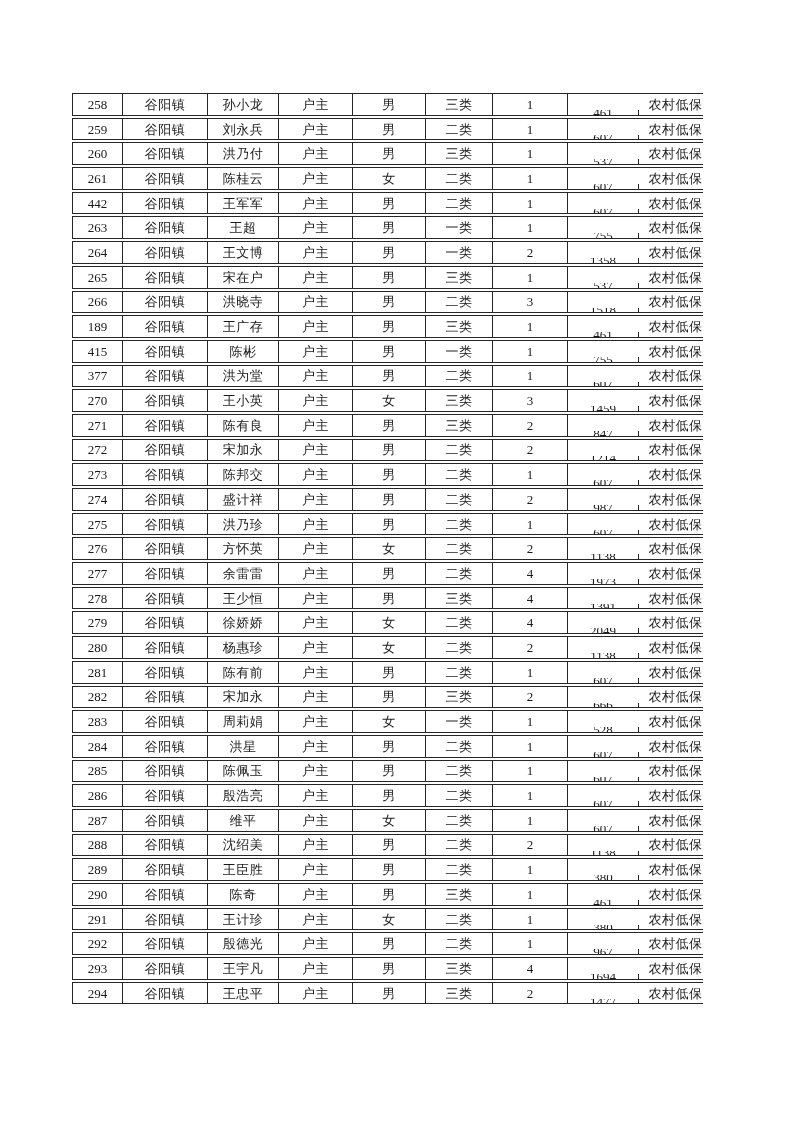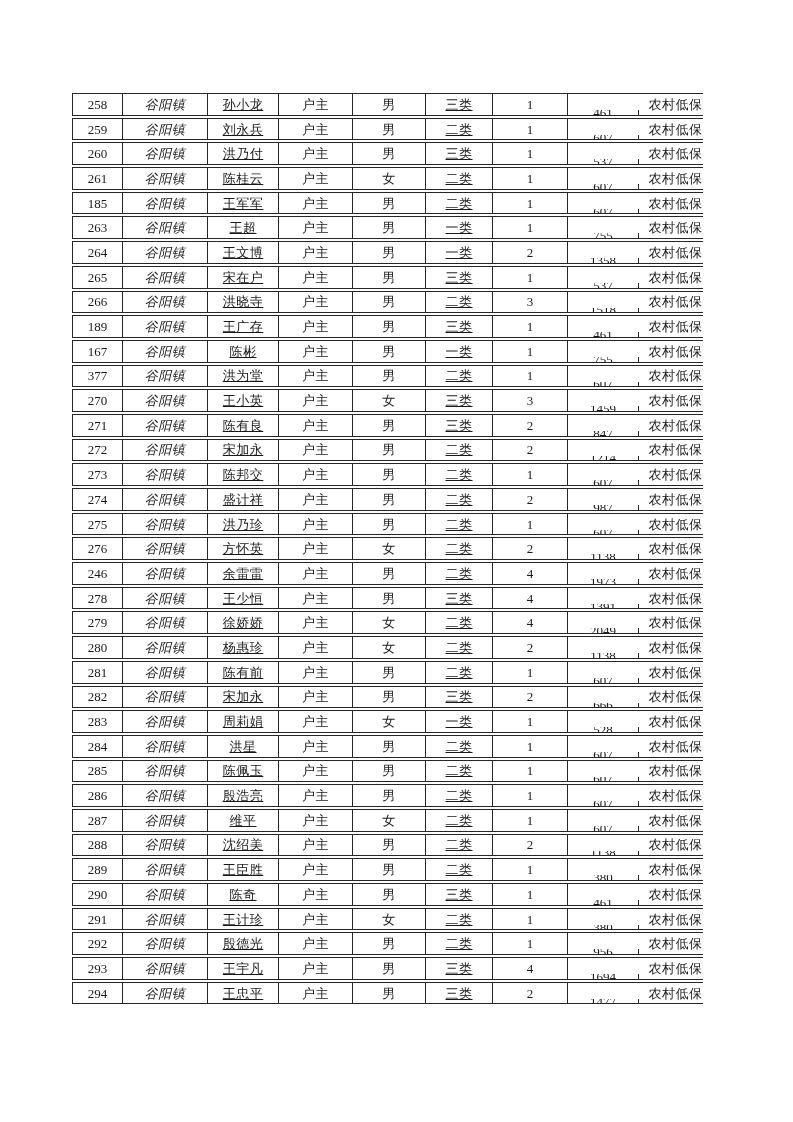--- a/index.html
+++ b/index.html
@@ -38,25 +38,25 @@
     justify-content: center;
     border-right: 1px solid #262626;
     font-size: 13px;
     line-height: 1;
     white-space: nowrap;
     overflow: hidden;
     letter-spacing: 0.5px;
   }
   .cell.num { letter-spacing: 0; }
   .c0 { width: 50px; }
-  .c1 { width: 85px; font-style: italic; }
-  .c2 { width: 71px; text-decoration: underline; }
+  .c1 { width: 85px; }
+  .c2 { width: 71px; }
   .c3 { width: 74px; font-family: Liberation Serif, serif; }
   .c4 { width: 73px; }
-  .c5 { width: 67px; text-decoration: underline; }
+  .c5 { width: 67px; }
   .c6 { width: 75px; }
   .c7 { width: 71px; margin-top: 16px; }
   .c8 { flex: 1; border-right: none; }
 </style>
 </head>
 <body>
 
 <div class="page">
   <div class="table" id="welfare-table">
   <div class="t-row">
@@ -101,21 +101,21 @@
     <div class="cell c2">陈桂云</div>
     <div class="cell c3">户主</div>
     <div class="cell c4">女</div>
     <div class="cell c5">二类</div>
     <div class="cell num c6">1</div>
     <div class="cell num c7">607</div>
     <div class="cell c8">农村低保</div>
   </div>
 
   <div class="t-row">
-    <div class="cell num c0">185</div>
+    <div class="cell num c0">442</div>
     <div class="cell c1">谷阳镇</div>
     <div class="cell c2">王军军</div>
     <div class="cell c3">户主</div>
     <div class="cell c4">男</div>
     <div class="cell c5">二类</div>
     <div class="cell num c6">1</div>
     <div class="cell num c7">607</div>
     <div class="cell c8">农村低保</div>
   </div>
 
@@ -173,21 +173,21 @@
     <div class="cell c2">王广存</div>
     <div class="cell c3">户主</div>
     <div class="cell c4">男</div>
     <div class="cell c5">三类</div>
     <div class="cell num c6">1</div>
     <div class="cell num c7">461</div>
     <div class="cell c8">农村低保</div>
   </div>
 
   <div class="t-row">
-    <div class="cell num c0">167</div>
+    <div class="cell num c0">415</div>
     <div class="cell c1">谷阳镇</div>
     <div class="cell c2">陈彬</div>
     <div class="cell c3">户主</div>
     <div class="cell c4">男</div>
     <div class="cell c5">一类</div>
     <div class="cell num c6">1</div>
     <div class="cell num c7">755</div>
     <div class="cell c8">农村低保</div>
   </div>
 
@@ -281,21 +281,21 @@
     <div class="cell c2">方怀英</div>
     <div class="cell c3">户主</div>
     <div class="cell c4">女</div>
     <div class="cell c5">二类</div>
     <div class="cell num c6">2</div>
     <div class="cell num c7">1138</div>
     <div class="cell c8">农村低保</div>
   </div>
 
   <div class="t-row">
-    <div class="cell num c0">246</div>
+    <div class="cell num c0">277</div>
     <div class="cell c1">谷阳镇</div>
     <div class="cell c2">余雷雷</div>
     <div class="cell c3">户主</div>
     <div class="cell c4">男</div>
     <div class="cell c5">二类</div>
     <div class="cell num c6">4</div>
     <div class="cell num c7">1973</div>
     <div class="cell c8">农村低保</div>
   </div>
 
@@ -468,21 +468,21 @@
   </div>
 
   <div class="t-row">
     <div class="cell num c0">292</div>
     <div class="cell c1">谷阳镇</div>
     <div class="cell c2">殷德光</div>
     <div class="cell c3">户主</div>
     <div class="cell c4">男</div>
     <div class="cell c5">二类</div>
     <div class="cell num c6">1</div>
-    <div class="cell num c7">956</div>
+    <div class="cell num c7">967</div>
     <div class="cell c8">农村低保</div>
   </div>
 
   <div class="t-row">
     <div class="cell num c0">293</div>
     <div class="cell c1">谷阳镇</div>
     <div class="cell c2">王宇凡</div>
     <div class="cell c3">户主</div>
     <div class="cell c4">男</div>
     <div class="cell c5">三类</div>

